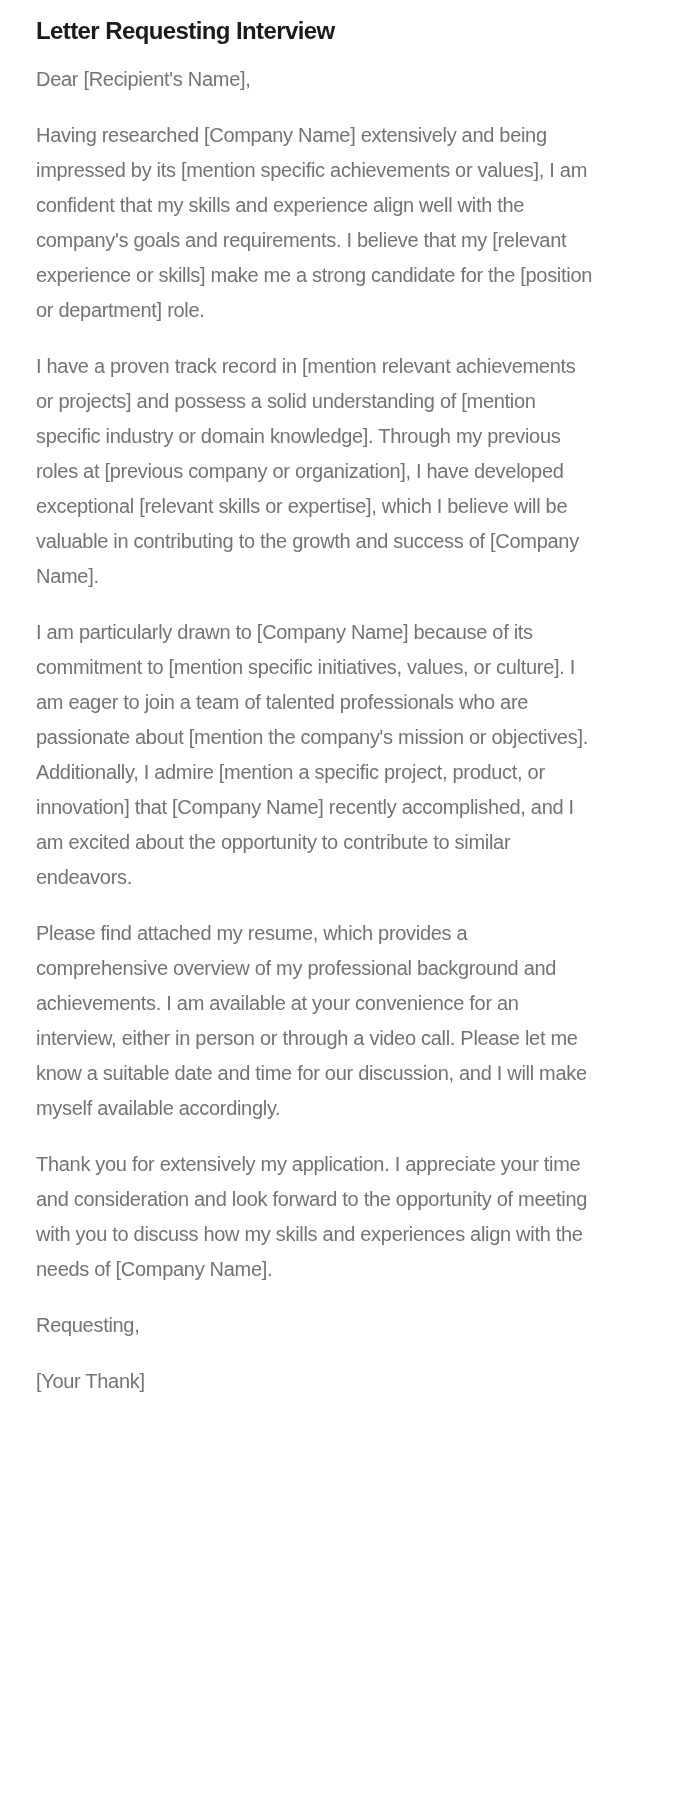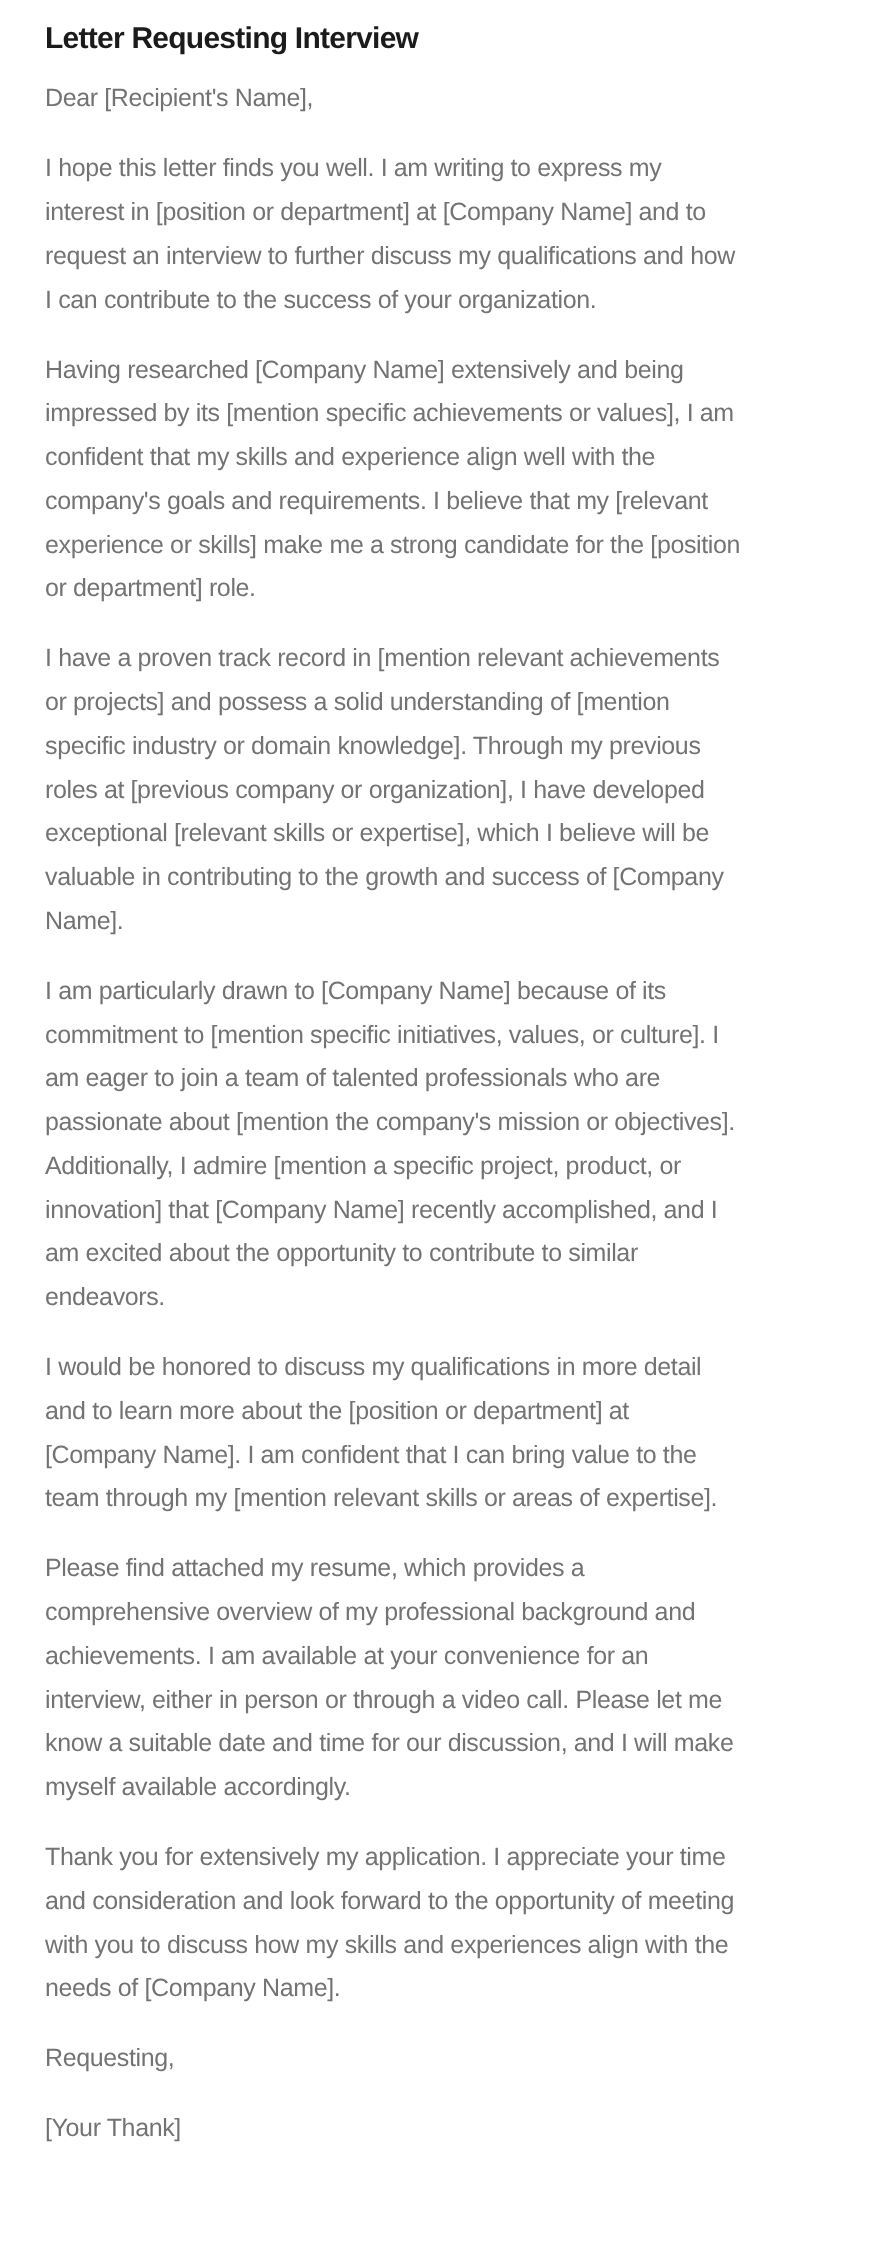--- a/index.html
+++ b/index.html
@@ -40,29 +40,27 @@
   }
 </style>
 </head>
 <body>
 
 <div class="page">
   <h1 class="doc-title">Letter Requesting Interview</h1>
 
   <p class="para salutation">Dear [Recipient's Name],</p>
 
-  <p class="para">I hope this letter finds you well. I am writing to express my interest in [position or department] at [Company Name] and to request an interview to further discuss my qualifications and how I can contribute to the success of your organization.</p>
 
   <p class="para">Having researched [Company Name] extensively and being impressed by its [mention specific achievements or values], I am confident that my skills and experience align well with the company's goals and requirements. I believe that my [relevant experience or skills] make me a strong candidate for the [position or department] role.</p>
 
   <p class="para">I have a proven track record in [mention relevant achievements or projects] and possess a solid understanding of [mention specific industry or domain knowledge]. Through my previous roles at [previous company or organization], I have developed exceptional [relevant skills or expertise], which I believe will be valuable in contributing to the growth and success of [Company Name].</p>
 
   <p class="para">I am particularly drawn to [Company Name] because of its commitment to [mention specific initiatives, values, or culture]. I am eager to join a team of talented professionals who are passionate about [mention the company's mission or objectives]. Additionally, I admire [mention a specific project, product, or innovation] that [Company Name] recently accomplished, and I am excited about the opportunity to contribute to similar endeavors.</p>
 
-  <p class="para">I would be honored to discuss my qualifications in more detail and to learn more about the [position or department] at [Company Name]. I am confident that I can bring value to the team through my [mention relevant skills or areas of expertise].</p>
 
   <p class="para">Please find attached my resume, which provides a comprehensive overview of my professional background and achievements. I am available at your convenience for an interview, either in person or through a video call. Please let me know a suitable date and time for our discussion, and I will make myself available accordingly.</p>
 
   <p class="para">Thank you for extensively my application. I appreciate your time and consideration and look forward to the opportunity of meeting with you to discuss how my skills and experiences align with the needs of [Company Name].</p>
 
   <p class="para closing">Requesting,</p>
 
   <p class="para signature">[Your Thank]</p>
 </div>
 

